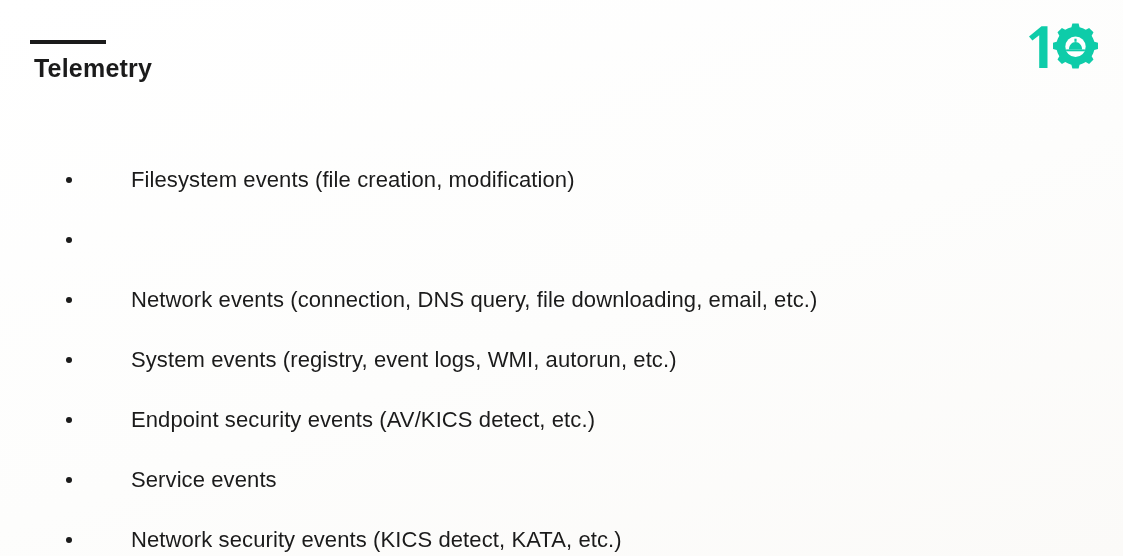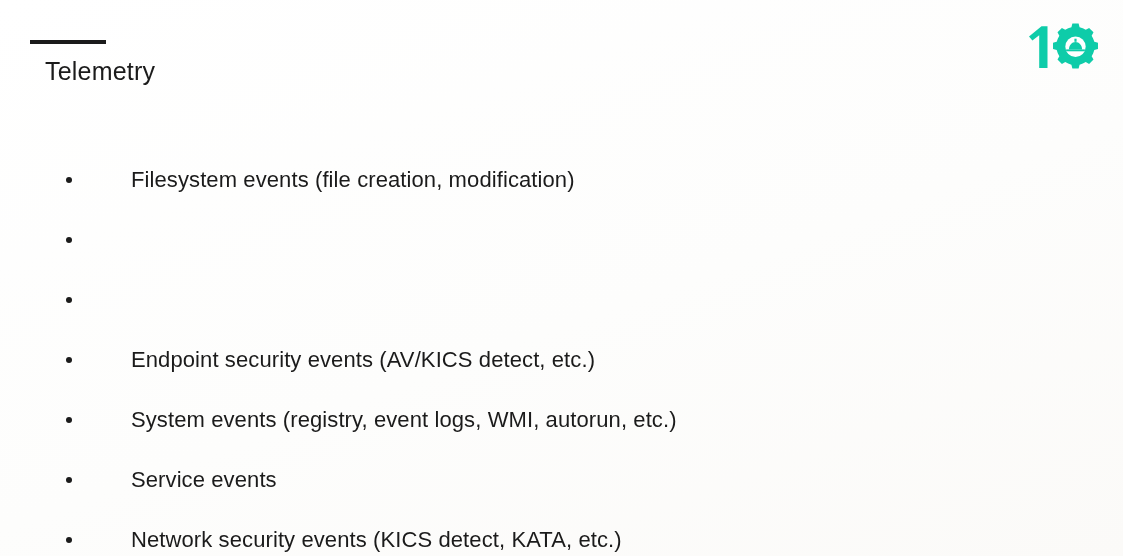--- a/index.html
+++ b/index.html
@@ -30,25 +30,25 @@
     top: 40px;
   }
   .title-rule {
     width: 76px;
     height: 4px;
     background: #1b1b1b;
     margin-bottom: 12px;
   }
   .slide-title {
     font-size: 25px;
-    font-weight: 400;
+    font-weight: 700;
     color: #1b1b1b;
     letter-spacing: 0.2px;
     line-height: 1;
-    margin: 15px;
+    margin: 4px;
     white-space: nowrap;
   }
 
   
   .logo {
     position: absolute;
     right: 22px;
     top: 23px;
     display: flex;
     align-items: center;
@@ -158,28 +158,29 @@
   <ul class="bullet-list">
     <li class="bullet-item">
       <span class="bullet-marker"></span>
       <span class="bullet-text">Filesystem events (file creation, modification)</span>
     </li>
     <li class="bullet-item">
       <span class="bullet-marker"></span>
     </li>
     <li class="bullet-item">
       <span class="bullet-marker"></span>
+      <span class="bullet-text">Network events (connection, DNS query, file downloading, email, etc.)</span>
+    </li>
+    <li class="bullet-item">
+      <span class="bullet-marker"></span>
+      <span class="bullet-text">System events (registry, event logs, WMI, autorun, etc.)</span>
     </li>
     <li class="bullet-item">
       <span class="bullet-marker"></span>
       <span class="bullet-text">Endpoint security events (AV/KICS detect, etc.)</span>
-    </li>
-    <li class="bullet-item">
-      <span class="bullet-marker"></span>
-      <span class="bullet-text">System events (registry, event logs, WMI, autorun, etc.)</span>
     </li>
     <li class="bullet-item">
       <span class="bullet-marker"></span>
       <span class="bullet-text">Service events</span>
     </li>
     <li class="bullet-item">
       <span class="bullet-marker"></span>
       <span class="bullet-text">Network security events (KICS detect, KATA, etc.)</span>
     </li>
   </ul>

